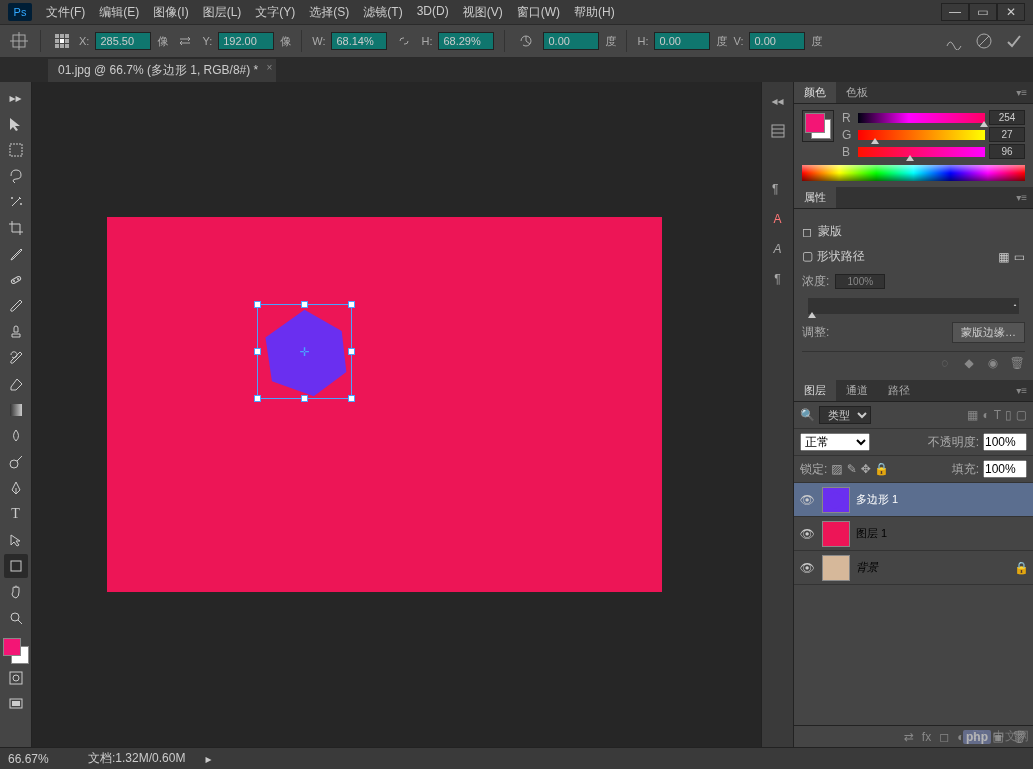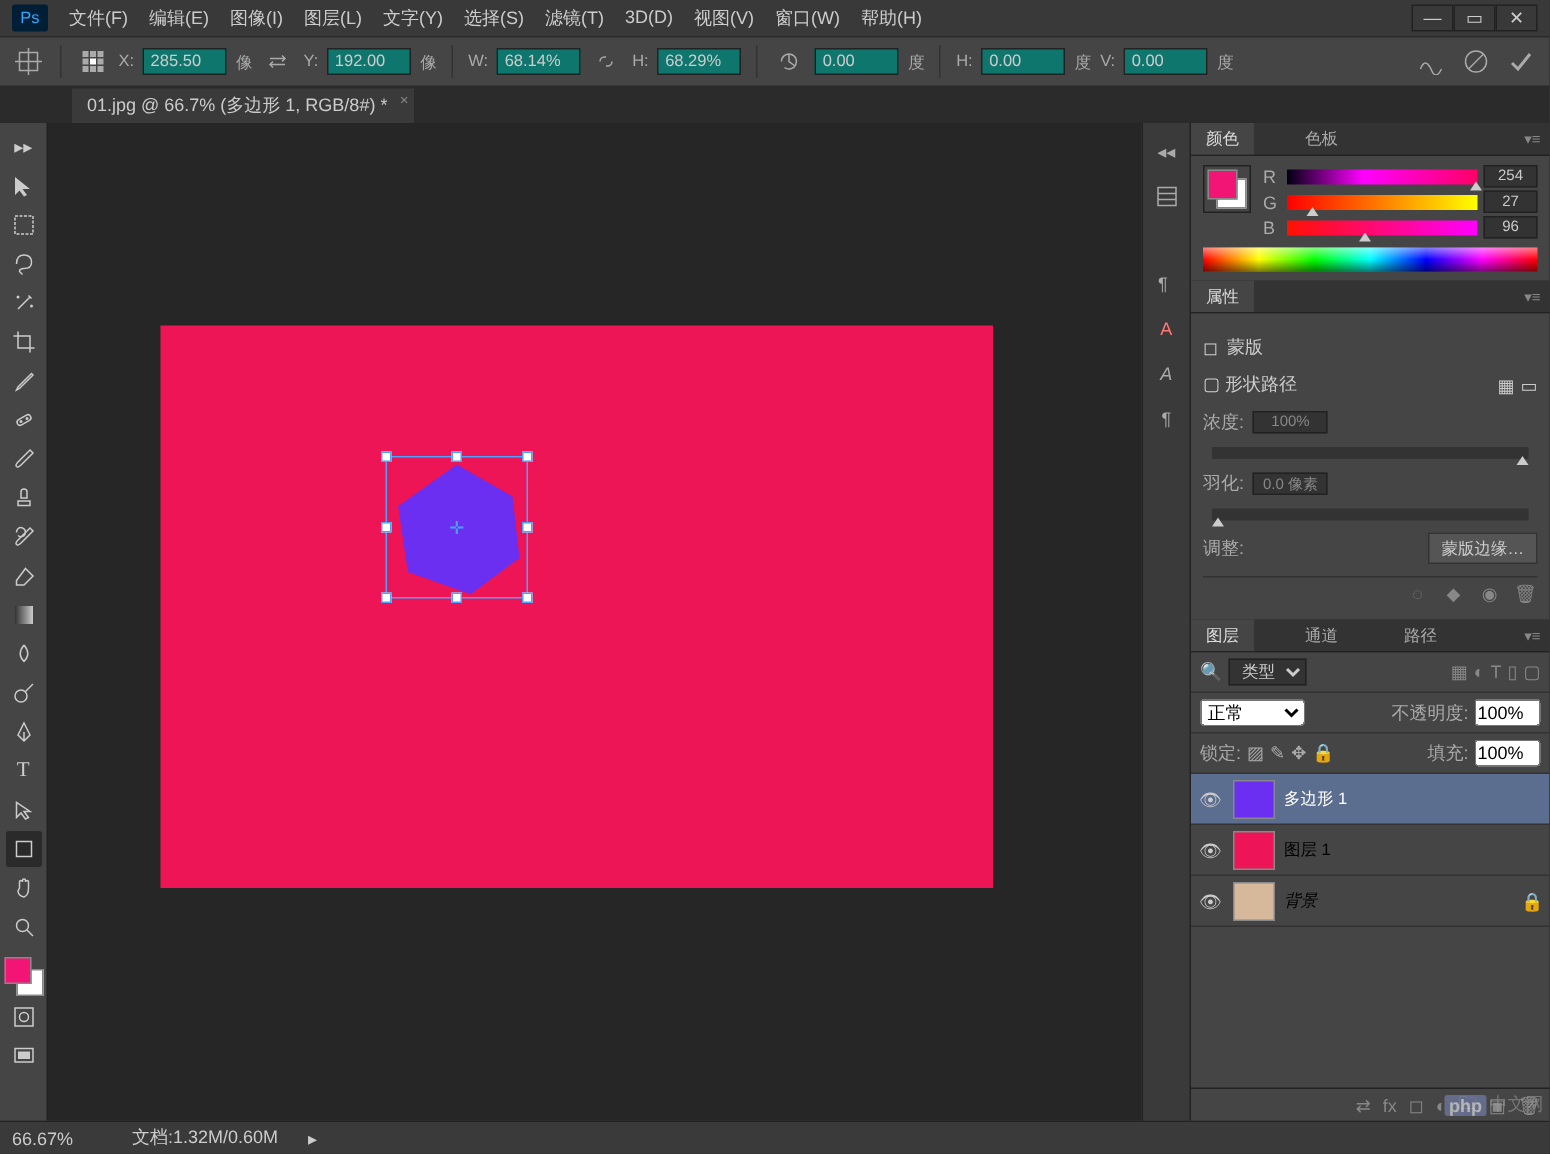--- a/index.html
+++ b/index.html
@@ -48,21 +48,21 @@
 .h-tc { top: -4px; left: 50%; margin-left: -4px; } .h-bc { bottom: -4px; left: 50%; margin-left: -4px; }
 .h-ml { left: -4px; top: 50%; margin-top: -4px; } .h-mr { right: -4px; top: 50%; margin-top: -4px; }
 .center-mark { position: absolute; top: 50%; left: 50%; width: 12px; height: 12px; margin: -6px 0 0 -6px; color: #4aa3ff; font-size: 12px; line-height: 12px; text-align: center; }
 
 
 .panel-strip { width: 32px; background: #3a3a3a; border-left: 1px solid #222; display: flex; flex-direction: column; align-items: center; gap: 8px; padding-top: 8px; }
 .strip-icon { width: 22px; height: 22px; color: #aaa; display: flex; align-items: center; justify-content: center; }
 
 
 .panels { width: 240px; background: #3a3a3a; border-left: 1px solid #222; display: flex; flex-direction: column; }
-.panel-tabs { height: 22px; background: #333; display: flex; border-bottom: 1px solid #222; align-items: center; gap: 24px; }
+.panel-tabs { height: 22px; background: #333; display: flex; border-bottom: 1px solid #222; align-items: center; }
 .panel-tab { padding: 3px 10px; color: #aaa; font-size: 11px; }
 .panel-tab.active { background: #454545; color: #ddd; }
 .panel-menu { margin-left: auto; color: #888; padding: 0 6px; font-size: 10px; }
 .panel-body { background: #454545; padding: 6px 8px; color: #ccc; font-size: 11px; }
 .color-big { width: 32px; height: 32px; border: 1px solid #222; position: relative; }
 .color-big .fg { position: absolute; top: 2px; left: 2px; width: 20px; height: 20px; border: 1px solid #888; }
 .color-big .bg { position: absolute; bottom: 2px; right: 2px; width: 20px; height: 20px; background: #fff; border: 1px solid #888; }
 .slider-col { flex: 1; }
 .slider-row { display: flex; align-items: center; gap: 4px; margin-bottom: 2px; }
 .slider-row .lbl { width: 12px; color: #aaa; }
@@ -452,24 +452,20 @@
             <span>▭</span>
           </div>
         </div>
       <div class="prop-row">
           <span class="prop-label">浓度:</span>
           <input class="prop-val" value="100%" style="">
         </div>
       <div class="prop-slider">
           <div class="tri" style="right:0"></div>
         </div>
-      <div class="prop-row">
-          <span class="prop-label">羽化:</span>
-          <input class="prop-val" value="0.0 像素" style="">
-        </div>
       <div class="prop-slider">
           <div class="tri" style="left:0"></div>
         </div>
       <div class="prop-row">
           <span class="prop-label">调整:</span>
           <button class="prop-btn" style="margin-left:auto">蒙版边缘…</button>
         </div>
       <div class="prop-icons">
         <span>◌</span>
         <span>◆</span>

